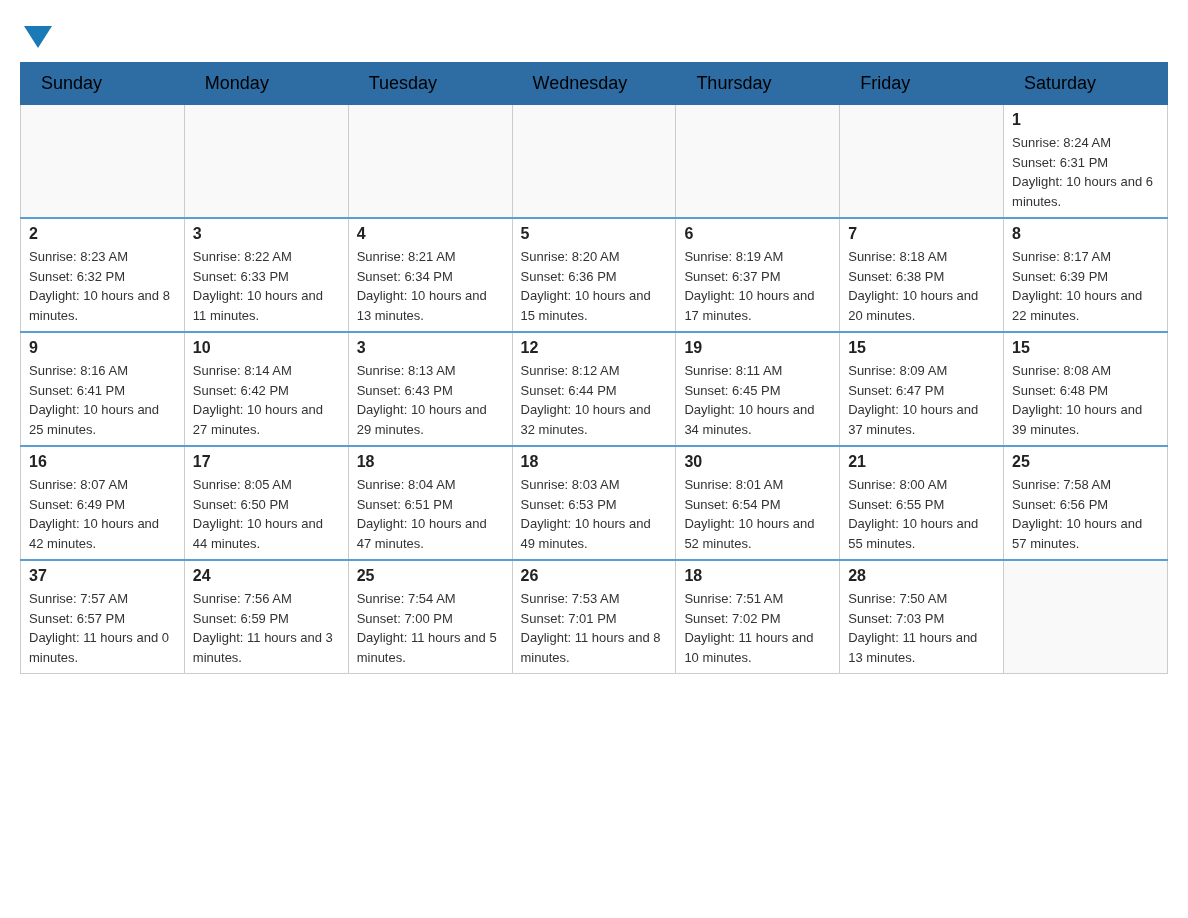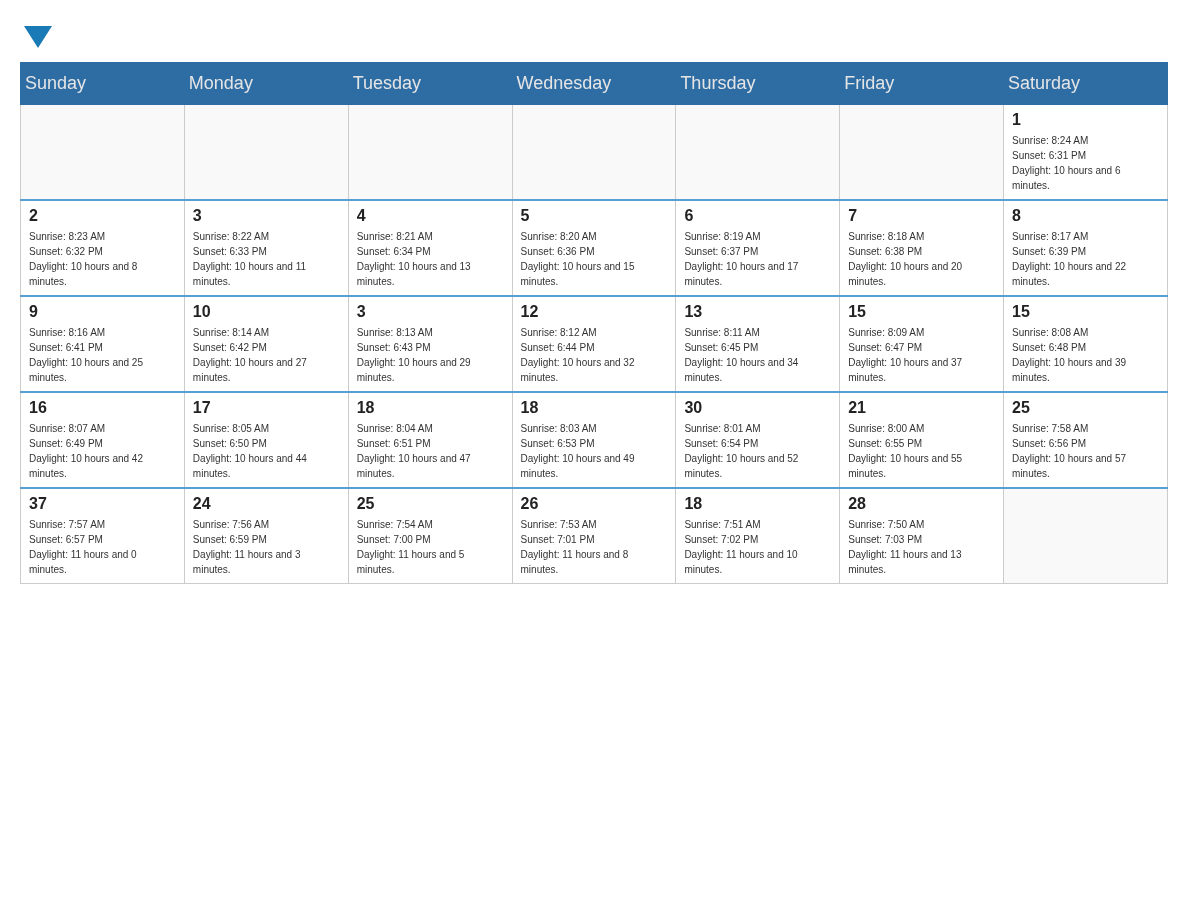--- a/index.html
+++ b/index.html
@@ -45,45 +45,45 @@
       color: #444;
       margin-top: 4px;
     }
     .calendar {
       width: 100%;
       border-collapse: collapse;
       border: 1px solid #ccc;
     }
     .calendar th {
       background-color: #2e6da4;
-      color: #e5e5e5;
+      color: #000000;
       font-size: 18px;
       font-weight: normal;
-      padding: 10px 4px;
+      padding: 10px 20px;
       text-align: left;
       border: 1px solid #2e6da4;
     }
     .calendar td {
       vertical-align: top;
       border: 1px solid #ccc;
       padding: 6px 8px;
       width: 14.28%;
       min-height: 100px;
       font-size: 13px;
       color: #333;
     }
     .day-number {
       font-size: 16px;
       font-weight: bold;
       color: #222;
       display: block;
       margin-bottom: 4px;
     }
     .day-info {
-      font-size: 10px;
+      font-size: 13px;
       color: #333;
       line-height: 1.5;
     }
     .empty-cell {
       background: #f9f9f9;
     }
     .row-divider td {
       border-top: 2px solid #5a9fd4;
     }
   </style>
@@ -176,21 +176,21 @@
         </td>
         <td>
           <span class="day-number">3</span>
           <div class="day-info">Sunrise: 8:13 AM<br>Sunset: 6:43 PM<br>Daylight: 10 hours and 29 minutes.</div>
         </td>
         <td>
           <span class="day-number">12</span>
           <div class="day-info">Sunrise: 8:12 AM<br>Sunset: 6:44 PM<br>Daylight: 10 hours and 32 minutes.</div>
         </td>
         <td>
-          <span class="day-number">13</span>
+          <span class="day-number">19</span>
           <div class="day-info">Sunrise: 8:11 AM<br>Sunset: 6:45 PM<br>Daylight: 10 hours and 34 minutes.</div>
         </td>
         <td>
           <span class="day-number">15</span>
           <div class="day-info">Sunrise: 8:09 AM<br>Sunset: 6:47 PM<br>Daylight: 10 hours and 37 minutes.</div>
         </td>
         <td>
           <span class="day-number">15</span>
           <div class="day-info">Sunrise: 8:08 AM<br>Sunset: 6:48 PM<br>Daylight: 10 hours and 39 minutes.</div>
         </td>

